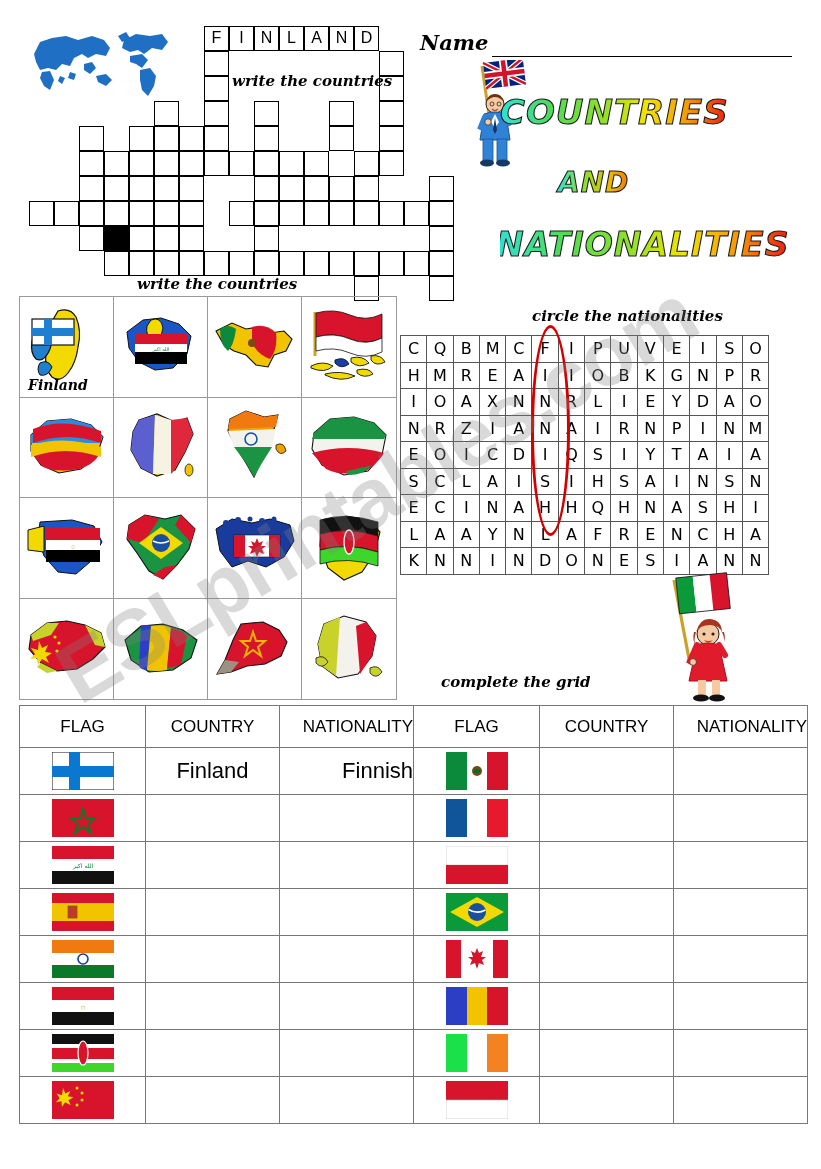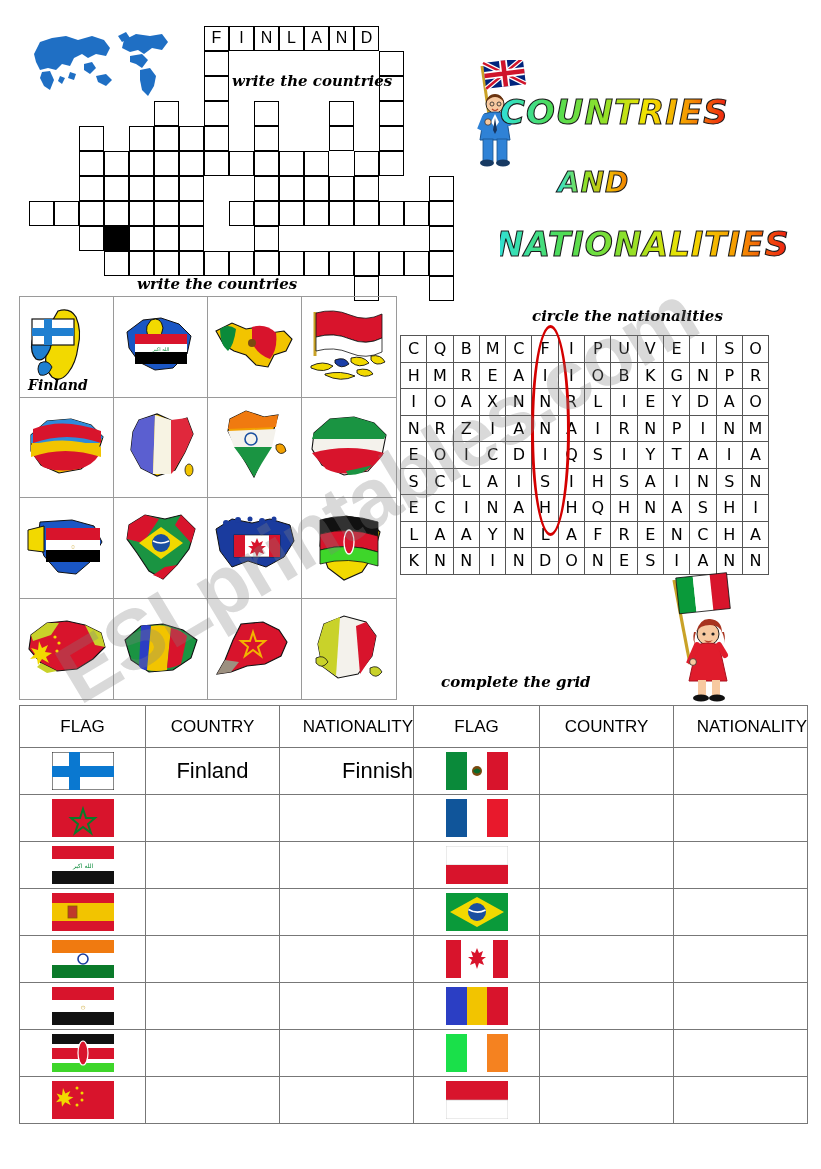--- a/index.html
+++ b/index.html
@@ -113,20 +113,24 @@
       </g>
       <g fill="#1f6fc4">
         <path d="M98 16 L110 10 L124 12 L136 10 L142 18 L136 26 L126 24 L118 30 L112 26 L104 28 L96 24 Z"></path>
         <path d="M104 32 L116 30 L122 36 L116 44 L110 40 L104 38 Z"></path>
         <path d="M114 46 L124 44 L130 52 L128 62 L122 72 L116 66 L114 56 Z"></path>
         <path d="M92 12 L100 8 L104 14 L96 18 Z"></path>
       </g>
     </svg>
   </div>
 
+  <div id="name-row">
+    <div id="name-label" class="script">Name</div>
+    <div id="name-line"></div>
+  </div>
 
   <div id="crossword">
 
     <div class="cw-cell" style="left:180px;top:0px">F</div>
     <div class="cw-cell" style="left:205px;top:0px">I</div>
     <div class="cw-cell" style="left:230px;top:0px">N</div>
     <div class="cw-cell" style="left:255px;top:0px">L</div>
     <div class="cw-cell" style="left:280px;top:0px">A</div>
     <div class="cw-cell" style="left:305px;top:0px">N</div>
     <div class="cw-cell" style="left:330px;top:0px">D</div>

